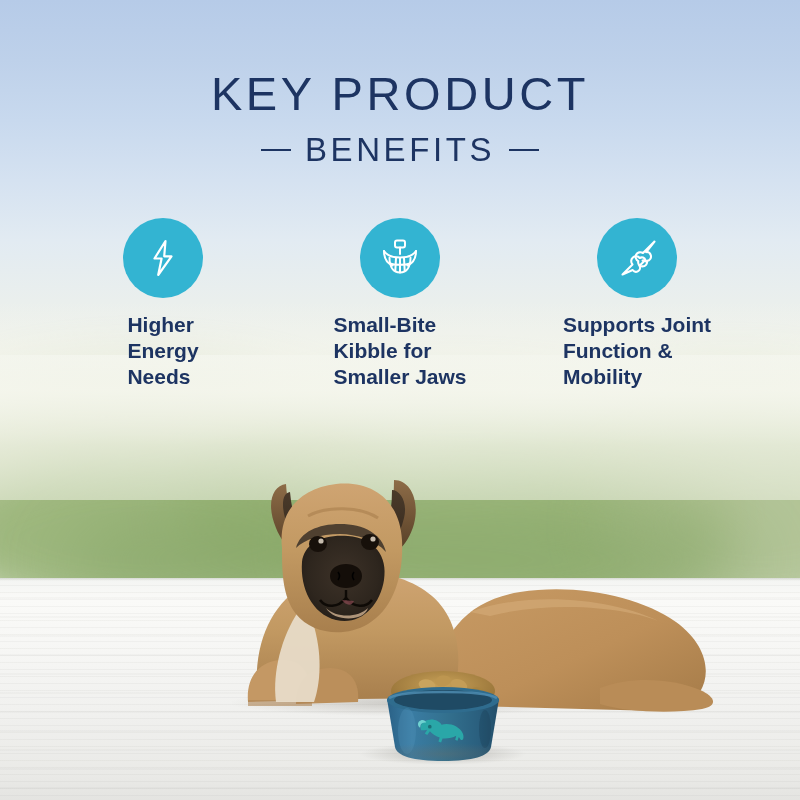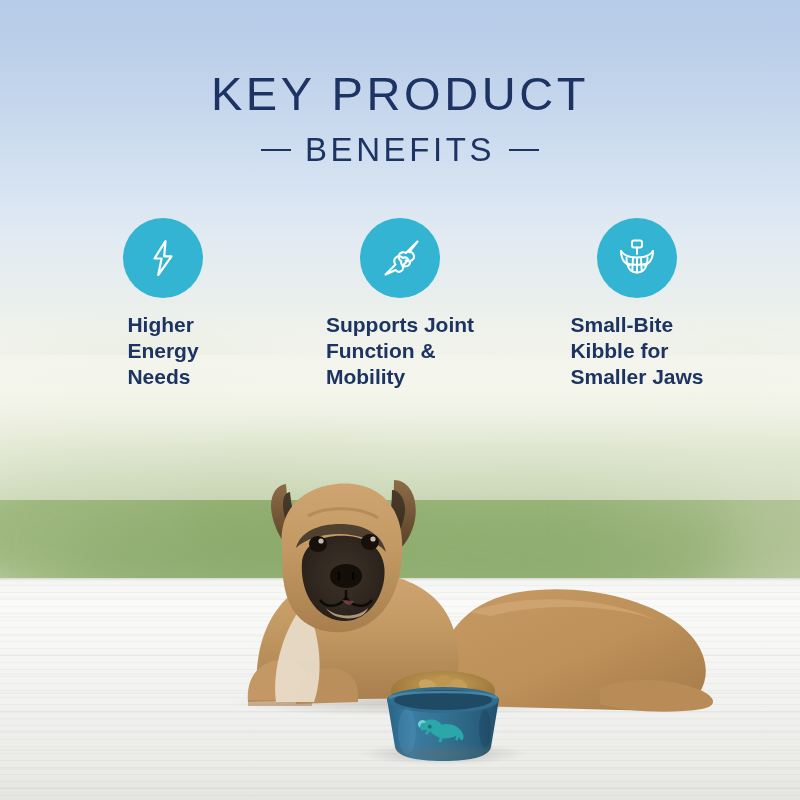--- a/index.html
+++ b/index.html
@@ -140,20 +140,48 @@
 
     <div class="benefit">
       <div class="circle">
         <svg width="44" height="44" viewBox="0 0 44 44">
           <path d="M24.5 5 L13.5 22.5 L20.6 22.5 L17.2 39 L30.5 20.3 L23.2 20.3 Z" fill="none" stroke="#ffffff" stroke-width="2.2" stroke-linejoin="round" stroke-linecap="round"></path>
         </svg>
       </div>
       <div class="benefit-label">Higher
 Energy
 Needs</div>
+    </div>
+
+    <div class="benefit">
+      <div class="circle">
+        <svg width="50" height="50" viewBox="0 0 50 50">
+          <g fill="none" stroke="#ffffff" stroke-width="2" stroke-linejoin="round" stroke-linecap="round">
+
+            <rect x="20" y="7.5" width="10" height="7" rx="2"></rect>
+
+            <path d="M25 14.5 L25 21"></path>
+
+            <path d="M9 18 C9 27, 14 31, 17.5 32.5"></path>
+            <path d="M41 18 C41 27, 36 31, 32.5 32.5"></path>
+            <path d="M9 18 C13 24, 20 24.5, 25 24.5 C30 24.5, 37 24, 41 18"></path>
+
+            <path d="M14.5 24.8 C14.5 34, 18.5 39.5, 25 39.5 C31.5 39.5, 35.5 34, 35.5 24.8"></path>
+
+            <path d="M15.2 30.5 C19 32.2, 31 32.2, 34.8 30.5"></path>
+
+            <path d="M21 25 L20.3 37.6"></path>
+            <path d="M25 25 L25 39.4"></path>
+            <path d="M29 25 L29.7 37.6"></path>
+          </g>
+        </svg>
+      </div>
+      <div class="benefit-label">Small-Bite
+Kibble for
+Smaller Jaws</div>
     </div>
 
     <div class="benefit">
       <div class="circle">
         <svg width="48" height="48" viewBox="0 0 48 48">
           <g fill="none" stroke="#ffffff" stroke-width="2.1" stroke-linejoin="round" stroke-linecap="round">
 
             <path d="M41.5 7.5 L30 19 C27.5 17.5 24.5 18.3 23.2 20.6
                      C21.9 23, 22.8 25.9, 25.3 27.1
                      C24.6 29.9, 26.4 32.3, 29.2 32.4
@@ -168,48 +196,20 @@
                      C28.9 22.6, 31.7 23.5, 32.4 26
                      L26.5 31.8
                      C27.6 33.8, 27 36.1, 25.1 37.2
                      C23.2 38.3, 20.9 37.7, 19.7 36 L9.5 40.5 Z"></path>
           </g>
         </svg>
       </div>
       <div class="benefit-label">Supports Joint
 Function &amp;
 Mobility</div>
-    </div>
-
-    <div class="benefit">
-      <div class="circle">
-        <svg width="50" height="50" viewBox="0 0 50 50">
-          <g fill="none" stroke="#ffffff" stroke-width="2" stroke-linejoin="round" stroke-linecap="round">
-
-            <rect x="20" y="7.5" width="10" height="7" rx="2"></rect>
-
-            <path d="M25 14.5 L25 21"></path>
-
-            <path d="M9 18 C9 27, 14 31, 17.5 32.5"></path>
-            <path d="M41 18 C41 27, 36 31, 32.5 32.5"></path>
-            <path d="M9 18 C13 24, 20 24.5, 25 24.5 C30 24.5, 37 24, 41 18"></path>
-
-            <path d="M14.5 24.8 C14.5 34, 18.5 39.5, 25 39.5 C31.5 39.5, 35.5 34, 35.5 24.8"></path>
-
-            <path d="M15.2 30.5 C19 32.2, 31 32.2, 34.8 30.5"></path>
-
-            <path d="M21 25 L20.3 37.6"></path>
-            <path d="M25 25 L25 39.4"></path>
-            <path d="M29 25 L29.7 37.6"></path>
-          </g>
-        </svg>
-      </div>
-      <div class="benefit-label">Small-Bite
-Kibble for
-Smaller Jaws</div>
     </div>
 
   </div>
 
   <div class="dog-shadow"></div>
   <svg class="dog" viewBox="0 0 800 800">
     <defs>
       <linearGradient id="furG" x1="0" y1="0" x2="0" y2="1">
         <stop offset="0%" stop-color="#cfa472"></stop>
         <stop offset="45%" stop-color="#c29962"></stop>

